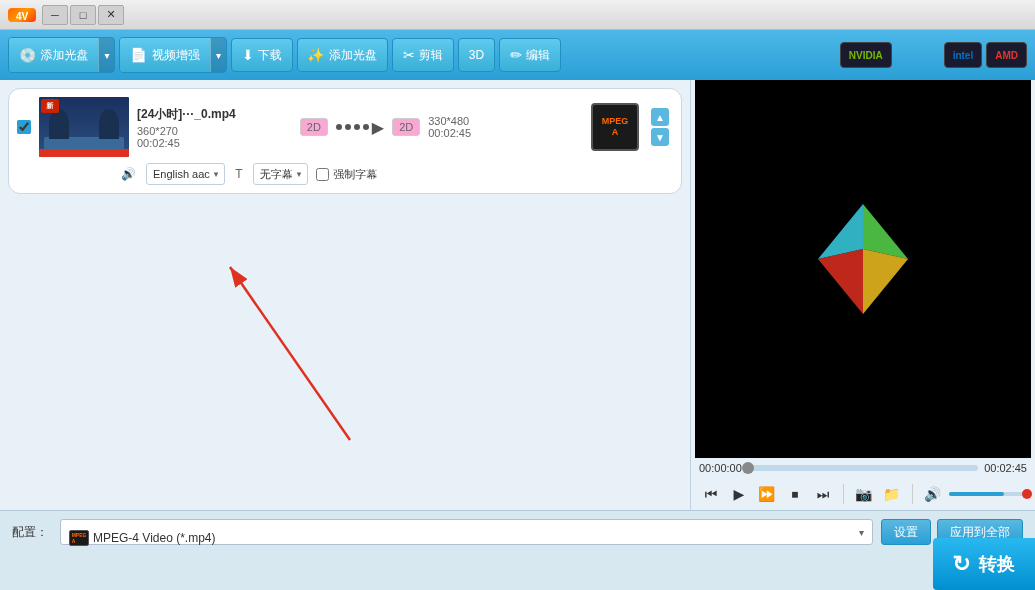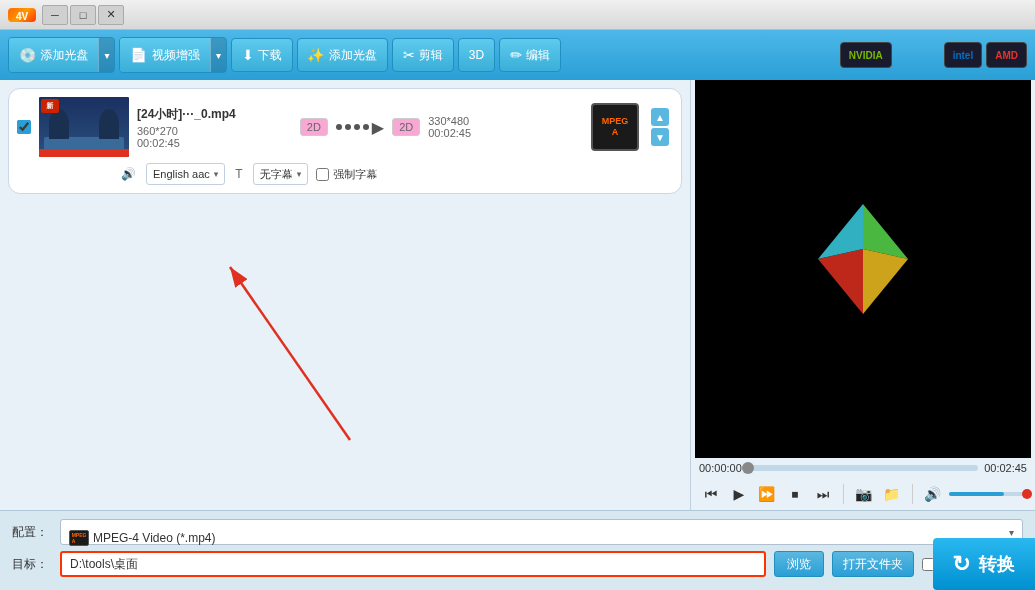--- a/index.html
+++ b/index.html
@@ -633,32 +633,26 @@
 
     <div class="config-row">
       <span class="config-label">配置：</span>
       <div class="config-select" style="flex:1;">
         <span class="mpeg-mini">
           <div class="mpeg-mini-icon" style="font-size:5px;">MPEG<br>A</div>
           <span>MPEG-4 Video (*.mp4)</span>
         </span>
         <span class="config-select-arrow">▾</span>
       </div>
-    </div>
-
-    <div class="target-row">
-      <span class="target-label">目标：</span>
-      <input type="text" class="target-input" value="D:\tools\桌面" style="">
-      <button class="browse-btn">浏览</button>
-      <button class="open-folder-btn">打开文件夹</button>
-      <div class="merge-option">
-        <input type="checkbox" style="">
-        <span>合并成一个文件</span>
-      </div>
-    </div>
+      <div class="action-btns">
+        <button class="action-btn">设置</button>
+        <button class="action-btn">应用到全部</button>
+      </div>
+    </div>
+
   </div>
 
   <div style="position:fixed;right:0;bottom:0;height:52px;z-index:300;">
     <button class="convert-button">
       <span style="font-size:22px;">↻</span>
       <span>转换</span>
     </button>
   </div>
 
 </div>

